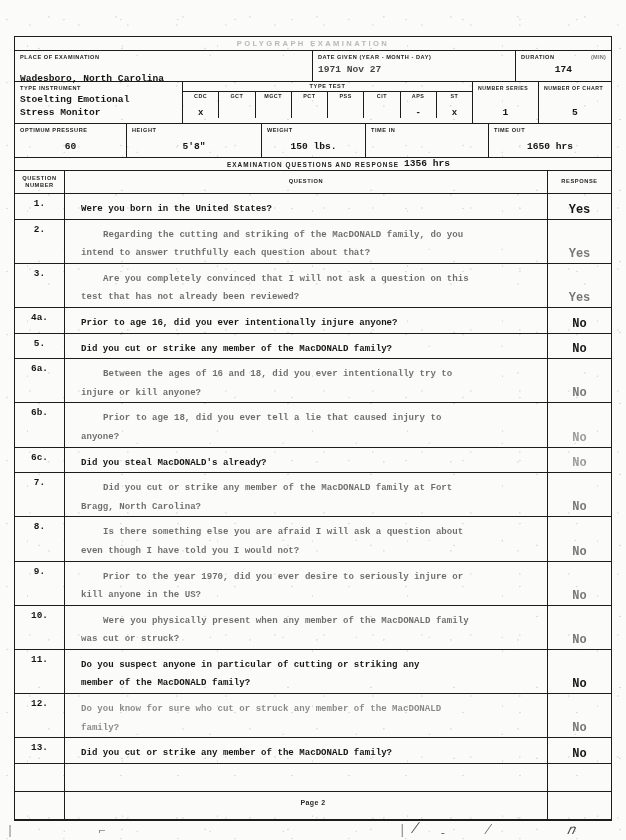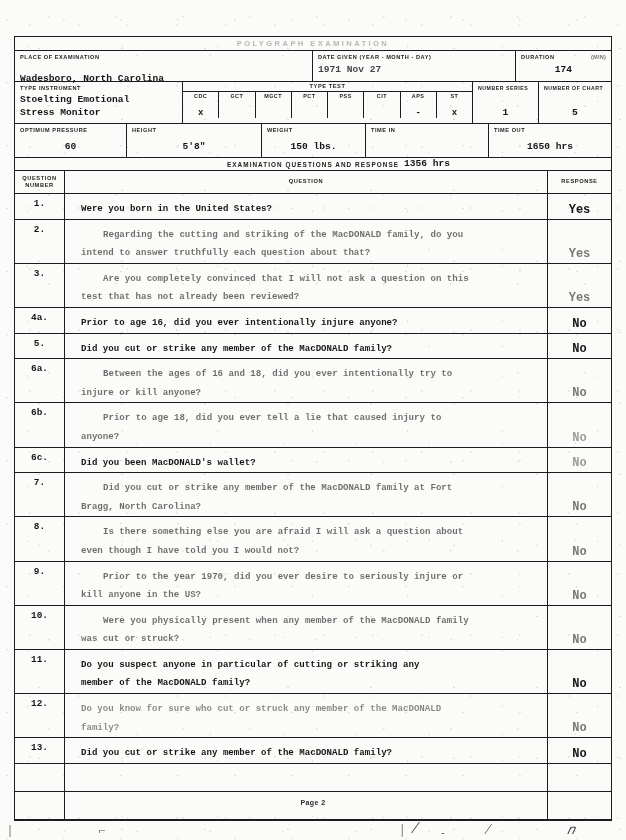--- a/index.html
+++ b/index.html
@@ -401,21 +401,21 @@
           <div class="c-q"><span class="qtext fade2">Prior to age 18, did you ever tell a lie that caused injury to
 anyone?</span></div>
           <div class="c-resp">
             <span class="qresp resp-faint2">No</span>
           </div>
         </div>
         <div class="qrow h1">
           <div class="c-num">
             <span class="qnum">6c.</span>
           </div>
-          <div class="c-q"><span class="qtext ">Did you been MacDONALD's wallet?</span></div>
+          <div class="c-q"><span class="qtext ">Did you steal MacDONALD's already?</span></div>
           <div class="c-resp">
             <span class="qresp resp-faint2">No</span>
           </div>
         </div>
         <div class="qrow h2">
           <div class="c-num">
             <span class="qnum">7.</span>
           </div>
           <div class="c-q"><span class="qtext fade2">Did you cut or strike any member of the MacDONALD family at Fort
 Bragg, North Carolina?</span></div>

